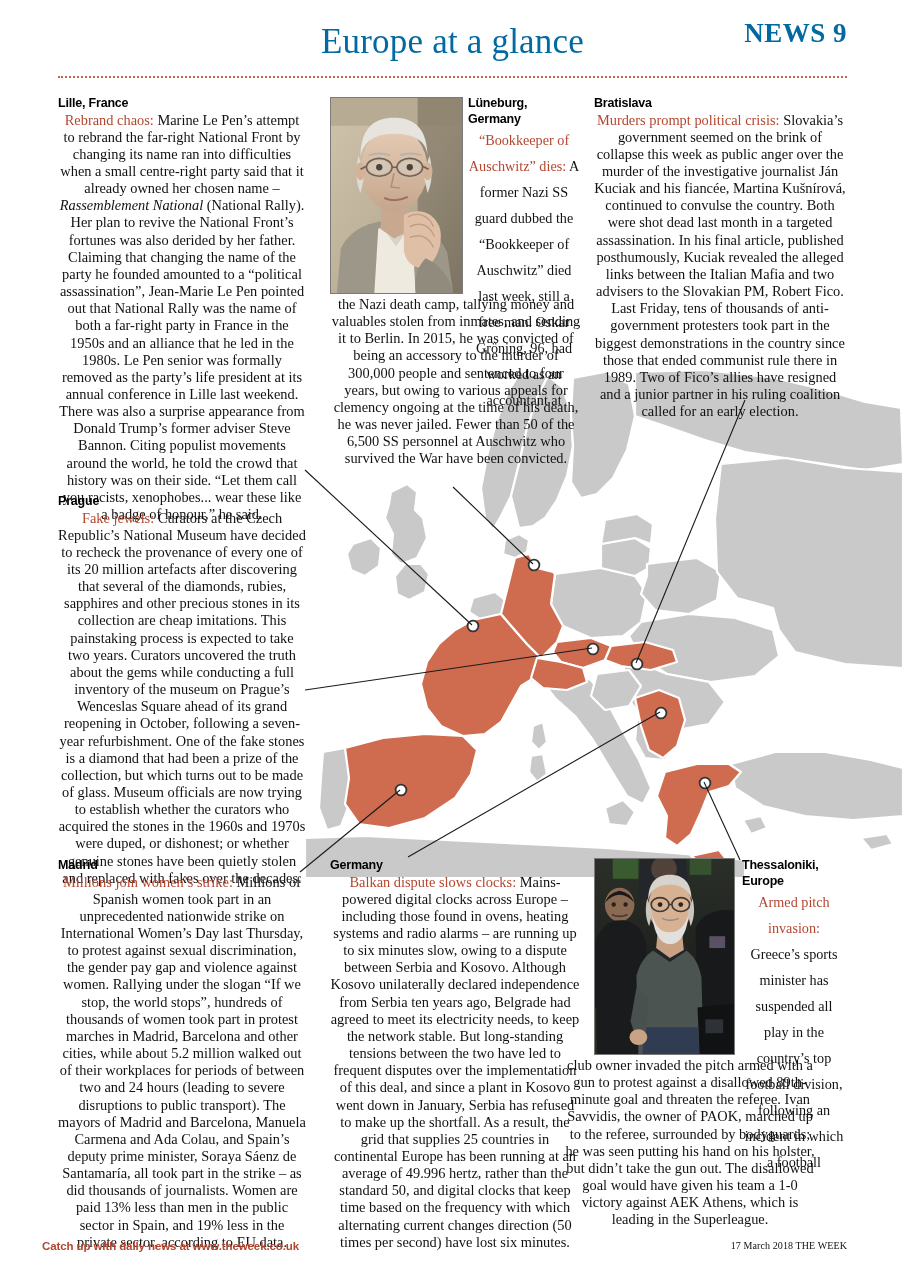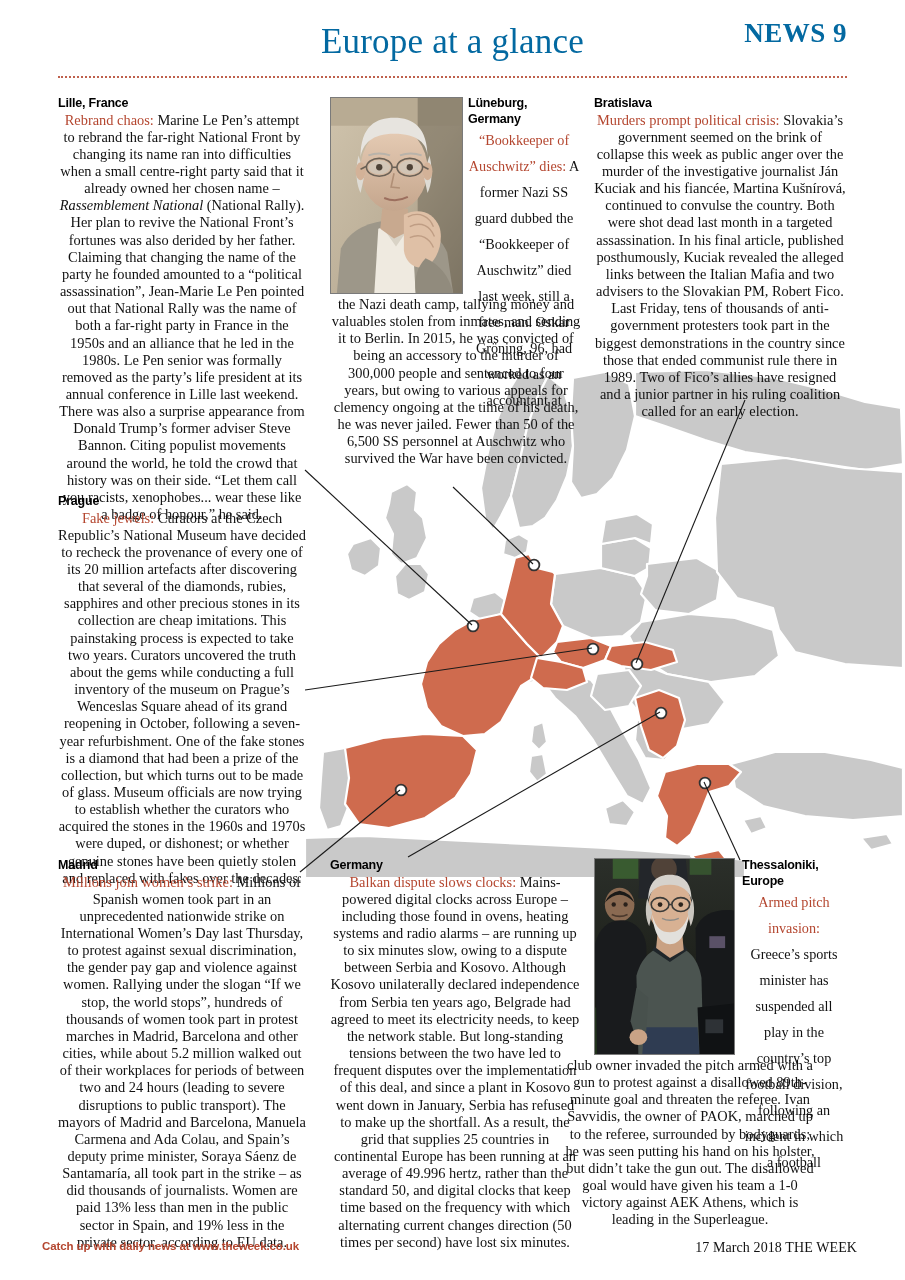--- a/index.html
+++ b/index.html
@@ -82,23 +82,23 @@
 
   
   .footer-left {
     position:absolute; left:42px; top:1240px;
     font-family:"Liberation Sans", sans-serif;
     font-size:11.5px; font-weight:600;
     color:#b4462f;
     letter-spacing:-0.1px;
   }
   .footer-right {
-    position:absolute; right:48px; top:1240px;
-    font-family:"Liberation Serif", serif;
-    font-size:14px;
+    position:absolute; right:58px; top:1240px;
+    font-family:"Liberation Serif", serif;
+    font-size:10px;
     color:#111;
     letter-spacing:0.1px;
   }
 </style>
 </head>
 <body>
 
 <div class="masthead">
   <div class="masthead-title">Europe at a glance</div>
   <div class="masthead-section">NEWS 9</div>

